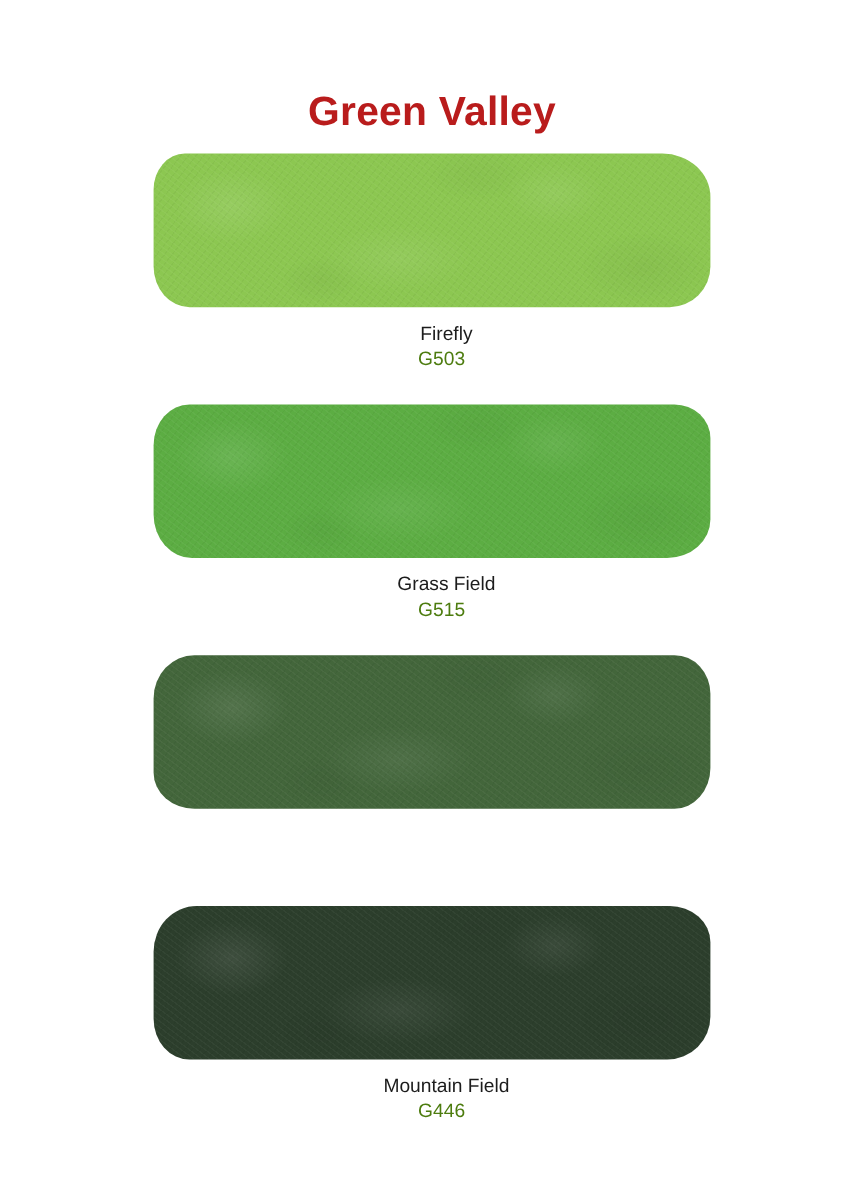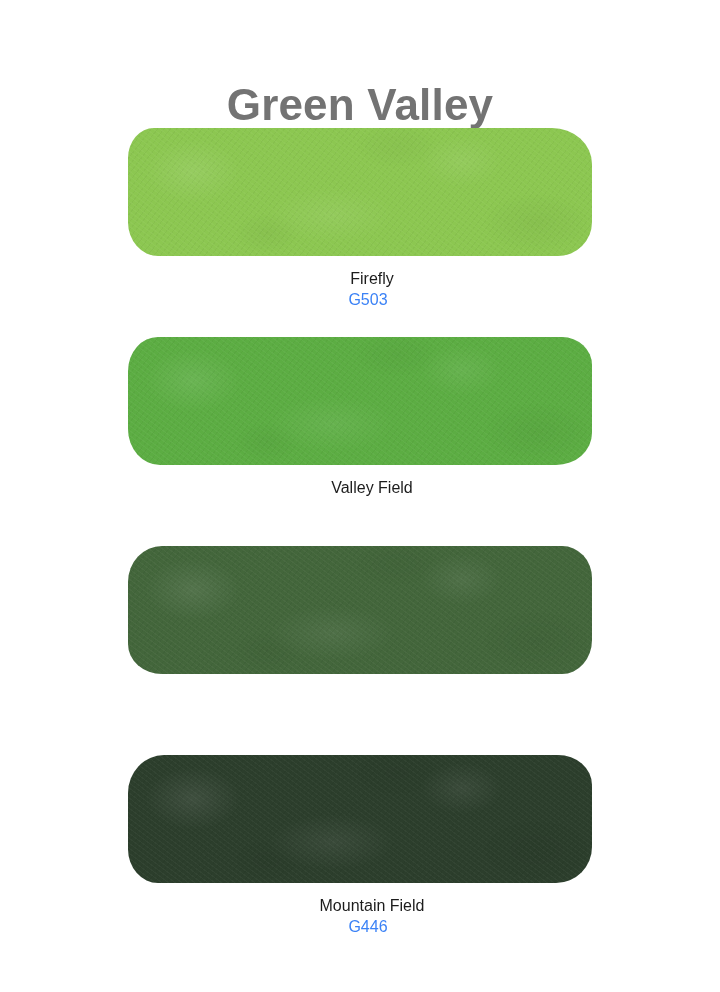--- a/index.html
+++ b/index.html
@@ -24,24 +24,24 @@
     box-sizing: border-box;
   }
 
   
   .palette-title {
     position: absolute;
     top: 52px;
     left: 0;
     width: 720px;
     text-align: center;
-    font-size: 44px;
+    font-size: 34px;
     font-weight: bold;
     letter-spacing: 0.2px;
-    color: #737373;
+    color: #b91c1c;
     line-height: 1.1;
   }
 
   
   .swatch-list {
     position: absolute;
     top: 128px;
     left: 0;
     width: 720px;
   }
@@ -125,21 +125,21 @@
     font-weight: normal;
     color: #1c1c1c;
     line-height: 21px;
     padding-left: 24px;
   }
 
   .swatch-code {
     display: block;
     font-size: 16px;
     font-weight: normal;
-    color: #3b82f6;
+    color: #4d7c0f;
     line-height: 21px;
     margin-left: 16px;
   }
 </style>
 </head>
 <body style="background: rgb(255, 255, 255); color: rgb(28, 28, 28);">
 
 <div class="page">
 
   <h1 class="palette-title">Green Valley</h1>
@@ -154,21 +154,22 @@
         <span class="swatch-name">Firefly</span>
         <span class="swatch-code">G503</span>
       </div>
     </div>
 
     <div class="swatch-entry">
       <div class="swatch-block">
         <div class="swatch-paint" style="background-color: rgb(92, 173, 67);"></div>
       </div>
       <div class="swatch-caption">
-        <span class="swatch-name">Valley Field</span>
+        <span class="swatch-name">Grass Field</span>
+        <span class="swatch-code">G515</span>
       </div>
     </div>
 
     <div class="swatch-entry">
       <div class="swatch-block">
         <div class="swatch-paint" style="background-color: rgb(67, 102, 59);"></div>
       </div>
     </div>
 
     <div class="swatch-entry">

